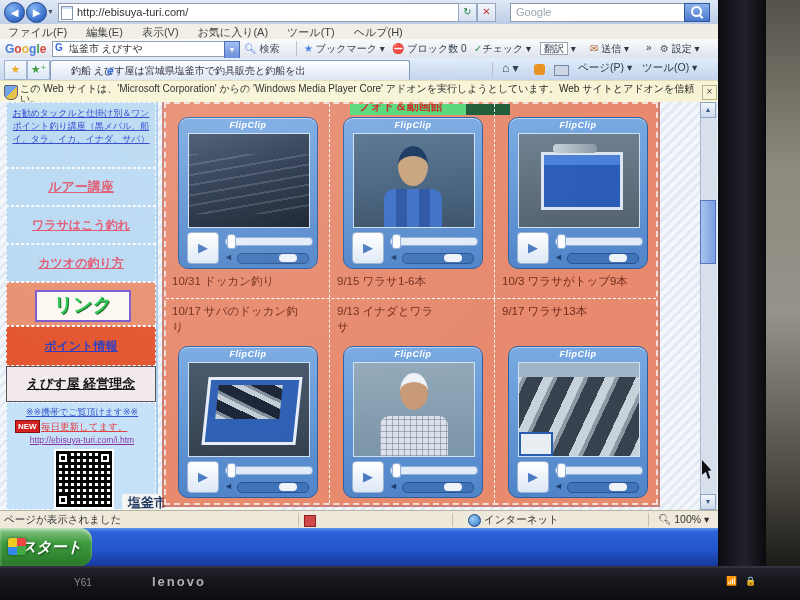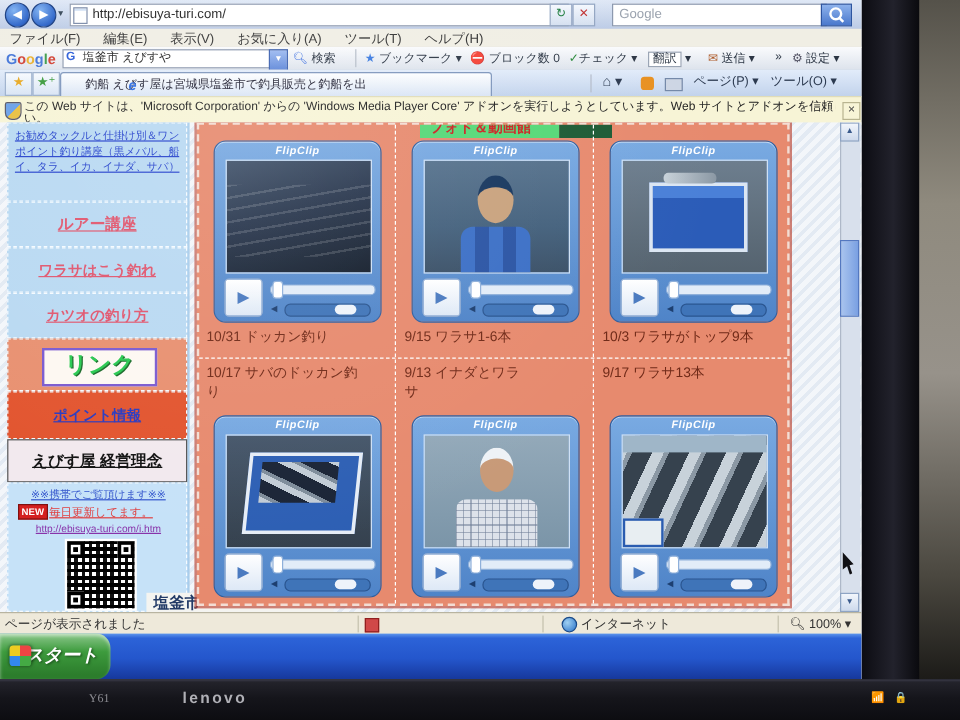--- a/index.html
+++ b/index.html
@@ -6,21 +6,21 @@
   #photo{position:relative;width:800px;height:600px;overflow:hidden;
     font-family:"Liberation Sans","DejaVu Sans",sans-serif;background:#14141a;}
   .abs{position:absolute;}
   
   #wall{left:758px;top:0;width:42px;height:566px;
     background:linear-gradient(#55524a,#8f8a7e 30%,#97928a 55%,#4a473f 85%,#1c1b18);}
   #bezel-right{left:718px;top:0;width:48px;height:566px;
     background:linear-gradient(90deg,#0c0c12,#22222c 55%,#0a0a0e);}
   #bezel-bottom{left:0;top:566px;width:800px;height:34px;
     background:linear-gradient(#23232b,#15151b 40%,#0c0c10);border-top:2px solid #32323e;}
-  .bezel-label{color:#8c8c92;font-size:10px;font-family:Liberation Serif, serif;}
+  .bezel-label{color:#8c8c92;font-size:10px;}
   #brand{left:152px;top:574px;color:#b0b0b6;font-weight:bold;font-size:13px;letter-spacing:2px;}
   #model{left:74px;top:577px;}
   #bezel-icons{left:726px;top:576px;color:#5a5a62;font-size:9px;letter-spacing:3px;}
   
   #screen{left:0;top:0;width:718px;height:566px;background:#eef2f8;overflow:hidden;}
   #glare{left:0;top:0;width:718px;height:566px;pointer-events:none;
     background:radial-gradient(ellipse at 28% 18%,rgba(255,255,255,.10),rgba(255,255,255,0) 55%);}
   
   #addr-row{left:0;top:0;width:718px;height:24px;
     background:linear-gradient(#dfe8f6,#bccbe6);border-bottom:1px solid #9fb0cc;}

